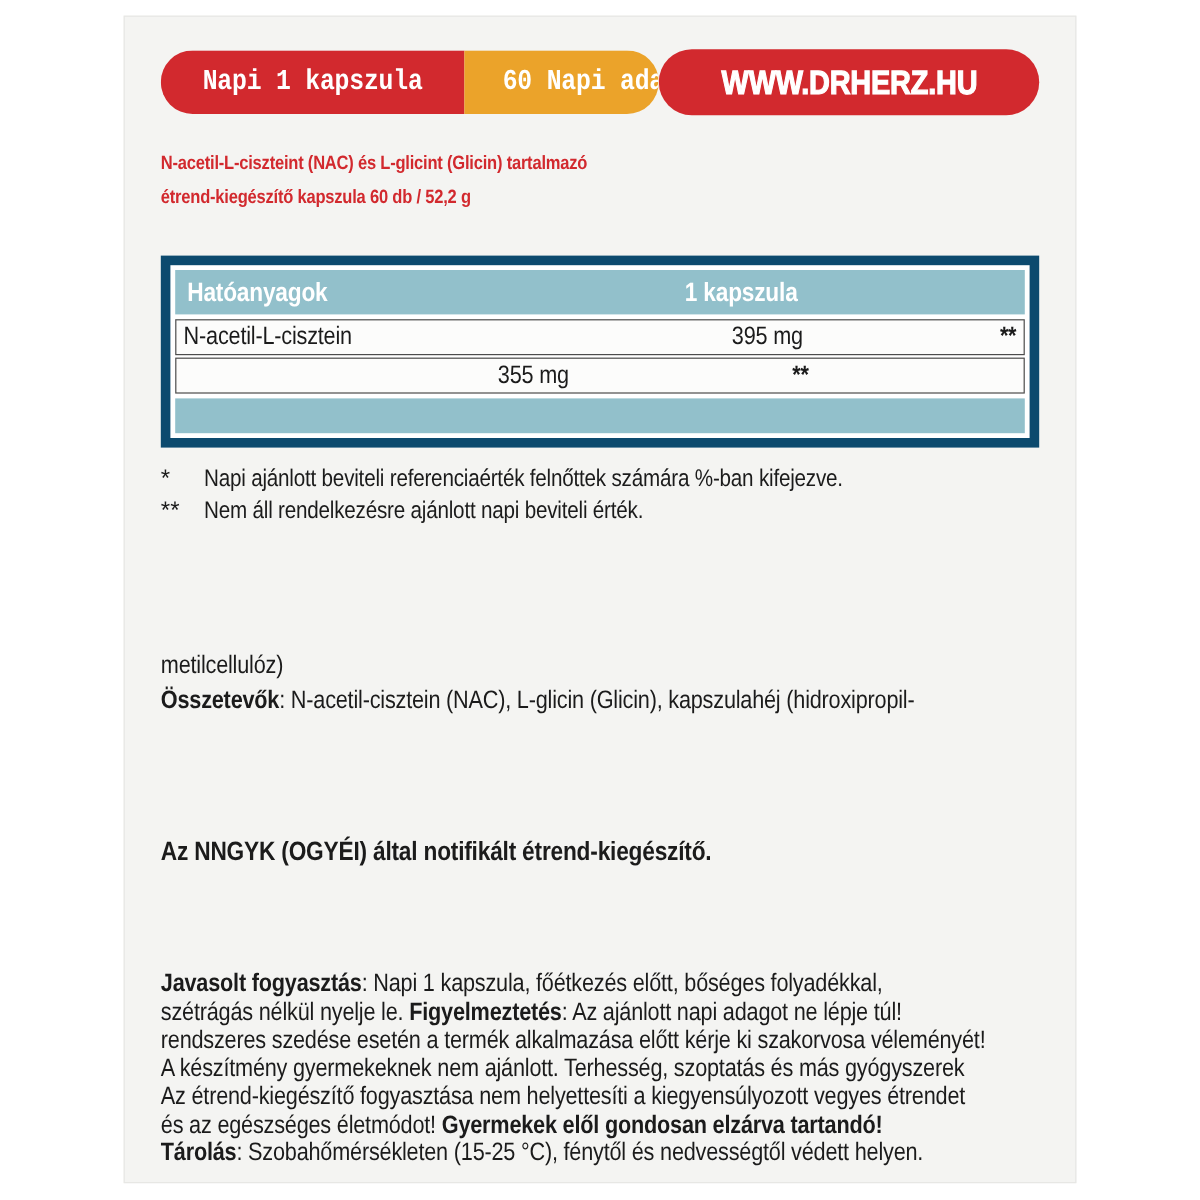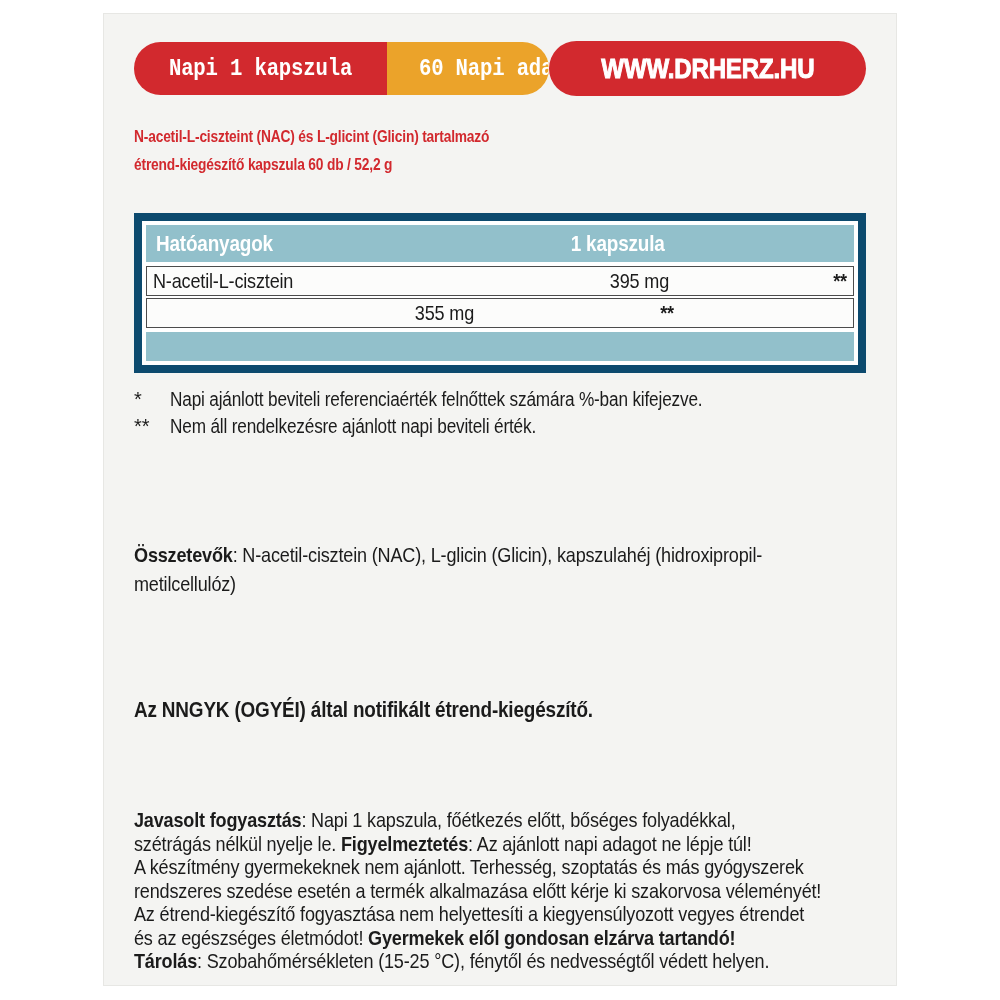--- a/index.html
+++ b/index.html
@@ -103,31 +103,31 @@
       <span class="fn-marker">*</span>
       <span><span class="cond">Napi ajánlott beviteli referenciaérték felnőttek számára %-ban kifejezve.</span></span>
     </div>
     <div class="fn-row">
       <span class="fn-marker">**</span>
       <span><span class="cond">Nem áll rendelkezésre ajánlott napi beviteli érték.</span></span>
     </div>
   </div>
 
   <div class="ingredients">
+    <div><span class="cond runs-line"><span>metilcellulóz)</span></span></div>
     <div><span class="cond runs-line"><span style="font-weight: 700;">Összetevők</span><span>: N-acetil-cisztein (NAC), L-glicin (Glicin), kapszulahéj (hidroxipropil-</span></span></div>
-    <div><span class="cond runs-line"><span>metilcellulóz)</span></span></div>
   </div>
 
   <div class="notification">
     <span class="cond">Az NNGYK (OGYÉI) által notifikált étrend-kiegészítő.</span>
   </div>
 
   <div class="usage">
     <div class="u-line"><span class="cond runs-line"><span style="font-weight: 700;">Javasolt fogyasztás</span><span>: Napi 1 kapszula, főétkezés előtt, bőséges folyadékkal,</span></span></div>
     <div class="u-line"><span class="cond runs-line"><span>szétrágás nélkül nyelje le. </span><span style="font-weight: 700;">Figyelmeztetés</span><span>: Az ajánlott napi adagot ne lépje túl!</span></span></div>
+    <div class="u-line"><span class="cond runs-line"><span>rendszeres szedése esetén a termék alkalmazása előtt kérje ki szakorvosa véleményét!</span></span></div>
     <div class="u-line"><span class="cond runs-line"><span>A készítmény gyermekeknek nem ajánlott. Terhesség, szoptatás és más gyógyszerek</span></span></div>
-    <div class="u-line"><span class="cond runs-line"><span>rendszeres szedése esetén a termék alkalmazása előtt kérje ki szakorvosa véleményét!</span></span></div>
     <div class="u-line"><span class="cond runs-line"><span>Az étrend-kiegészítő fogyasztása nem helyettesíti a kiegyensúlyozott vegyes étrendet</span></span></div>
     <div class="u-line"><span class="cond runs-line"><span>és az egészséges életmódot! </span><span style="font-weight: 700;">Gyermekek elől gondosan elzárva tartandó!</span></span></div>
     <div class="u-line"><span class="cond runs-line"><span style="font-weight: 700;">Tárolás</span><span>: Szobahőmérsékleten (15-25 °C), fénytől és nedvességtől védett helyen.</span></span></div>
   </div>
 
 </div>
 
 </body></html>

